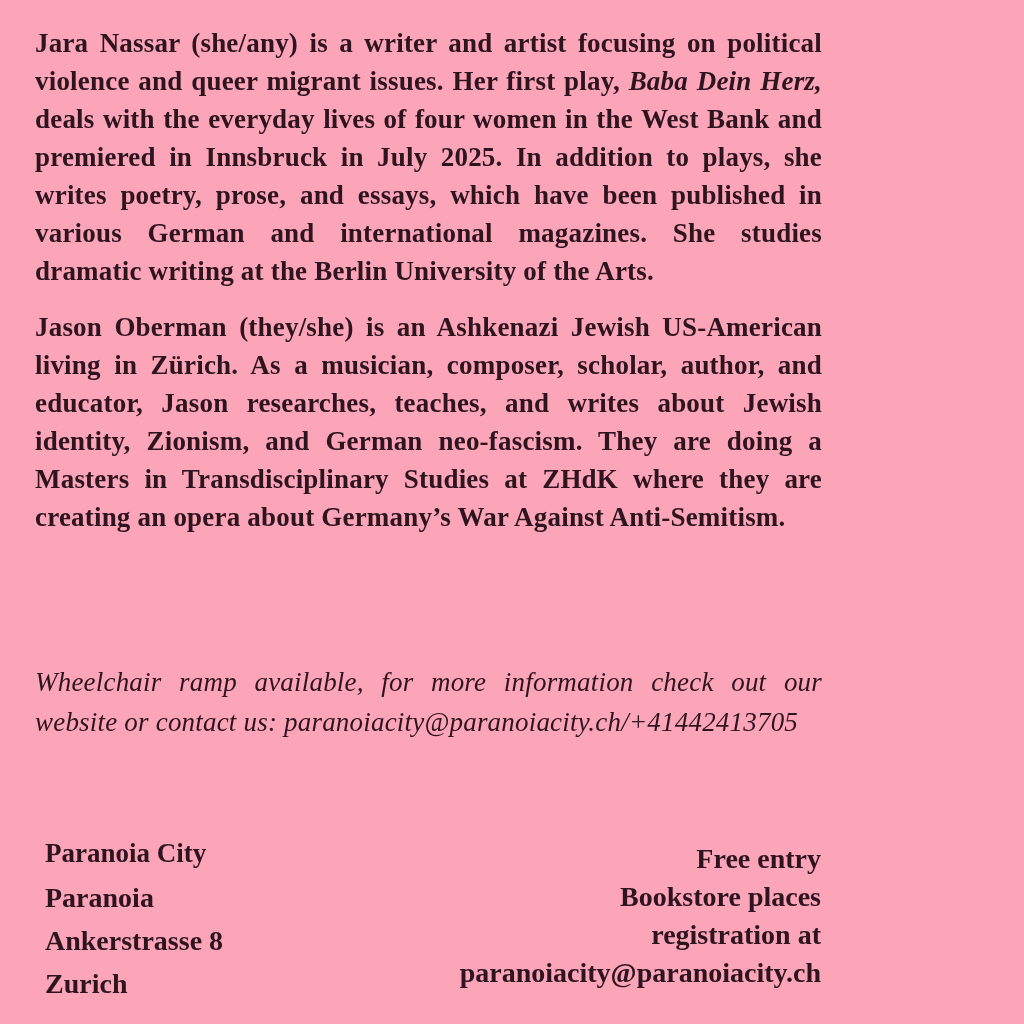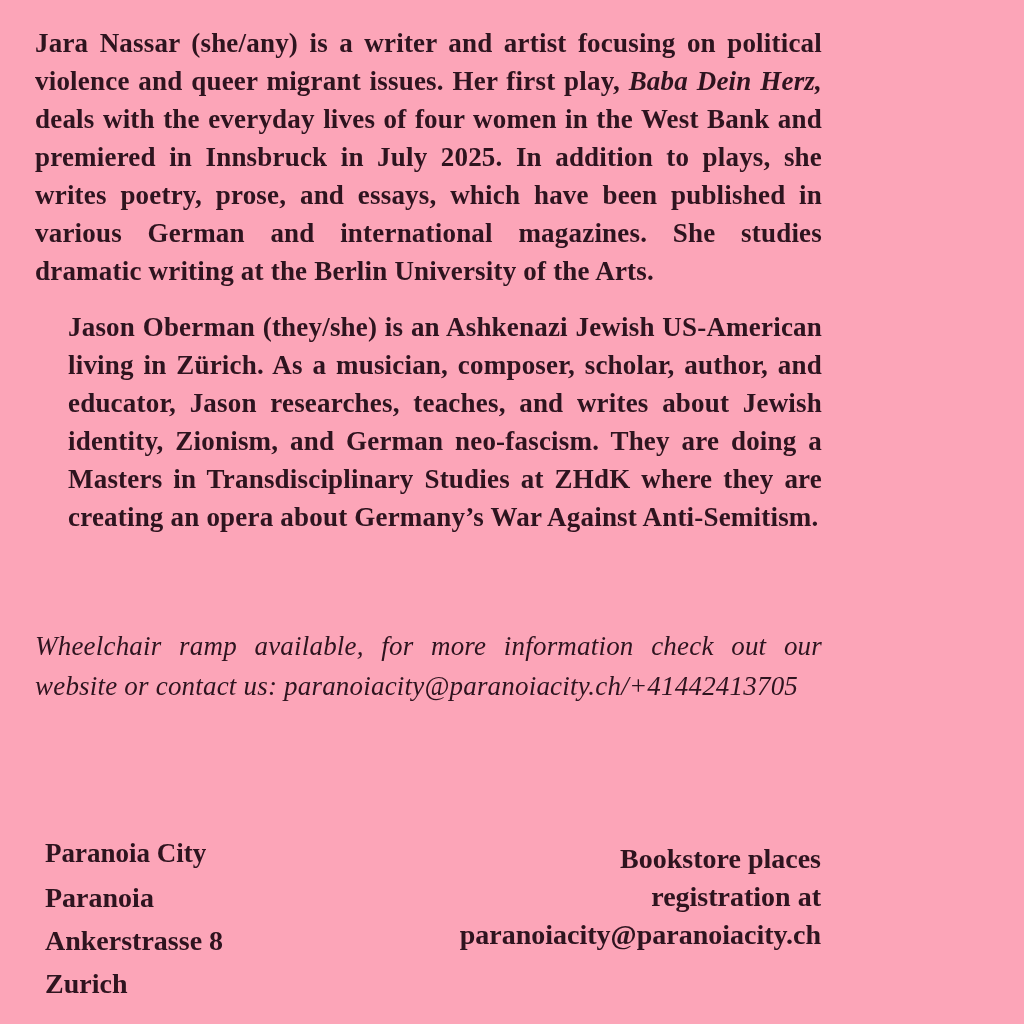--- a/index.html
+++ b/index.html
@@ -25,34 +25,34 @@
     position: absolute;
     left: 35px;
     right: 33px;
     font-size: 27px;
     font-weight: 600;
     line-height: 38px;
     text-align: justify;
     letter-spacing: 0.2px;
   }
   .bio-jara { top: 24px; }
-  .bio-jason { top: 308px; margin-left: 33px; }
+  .bio-jason { top: 308px; }
   .bio em { font-style: italic; }
   .note {
     position: absolute;
     left: 35px;
     right: 33px;
     font-style: italic;
     font-weight: 500;
     font-size: 27px;
     line-height: 40px;
     letter-spacing: 0.2px;
   }
   .note-language { top: 588px; text-align: left; }
-  .note-access { top: 626px; text-align: justify; }
+  .note-access { top: 662px; text-align: justify; }
   .venue {
     position: absolute;
     left: 45px;
     top: 830px;
     text-align: left;
     font-weight: 700;
     line-height: 43px;
     font-size: 28px;
   }
   .venue .venue-name {
@@ -83,18 +83,19 @@
   <p class="note note-access">Wheelchair ramp available, for more information check out our website or contact us: paranoiacity@paranoiacity.ch/+41442413705</p>
 
   <div class="venue">
     <span class="line venue-name">Paranoia City</span>
     <span class="line">Paranoia</span>
     <span class="line">Ankerstrasse 8</span>
     <span class="line">Zurich</span>
   </div>
 
   <div class="registration">
+    <span class="line">Free entry</span>
     <span class="line">Bookstore places</span>
     <span class="line">registration at</span>
     <span class="line">paranoiacity@paranoiacity.ch</span>
   </div>
 
 </div>
 
 </body></html>

